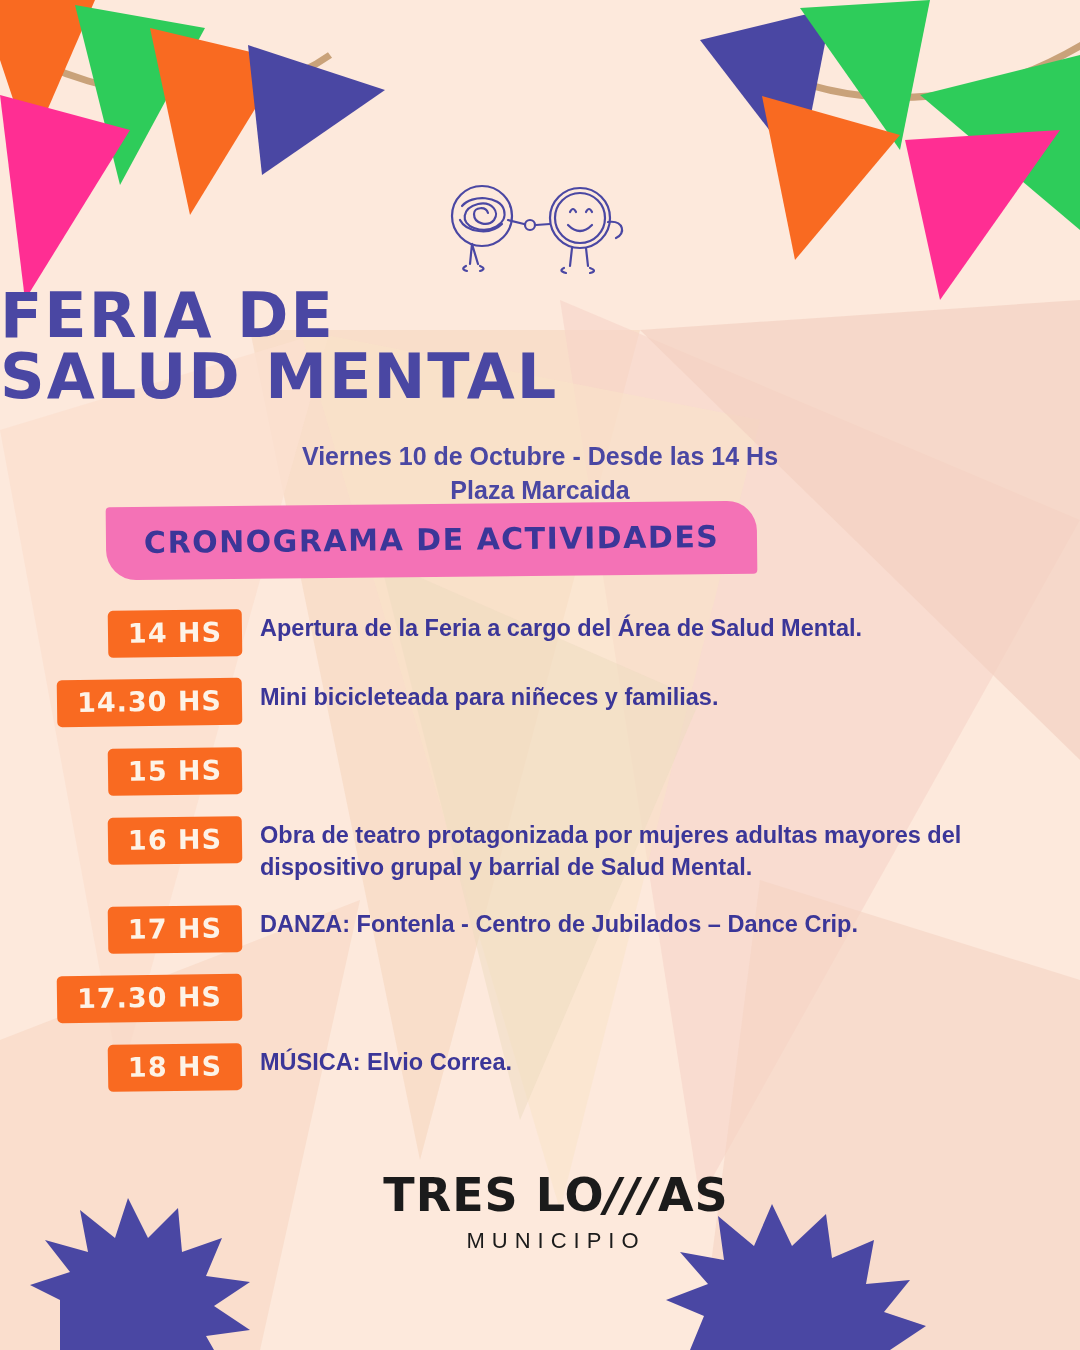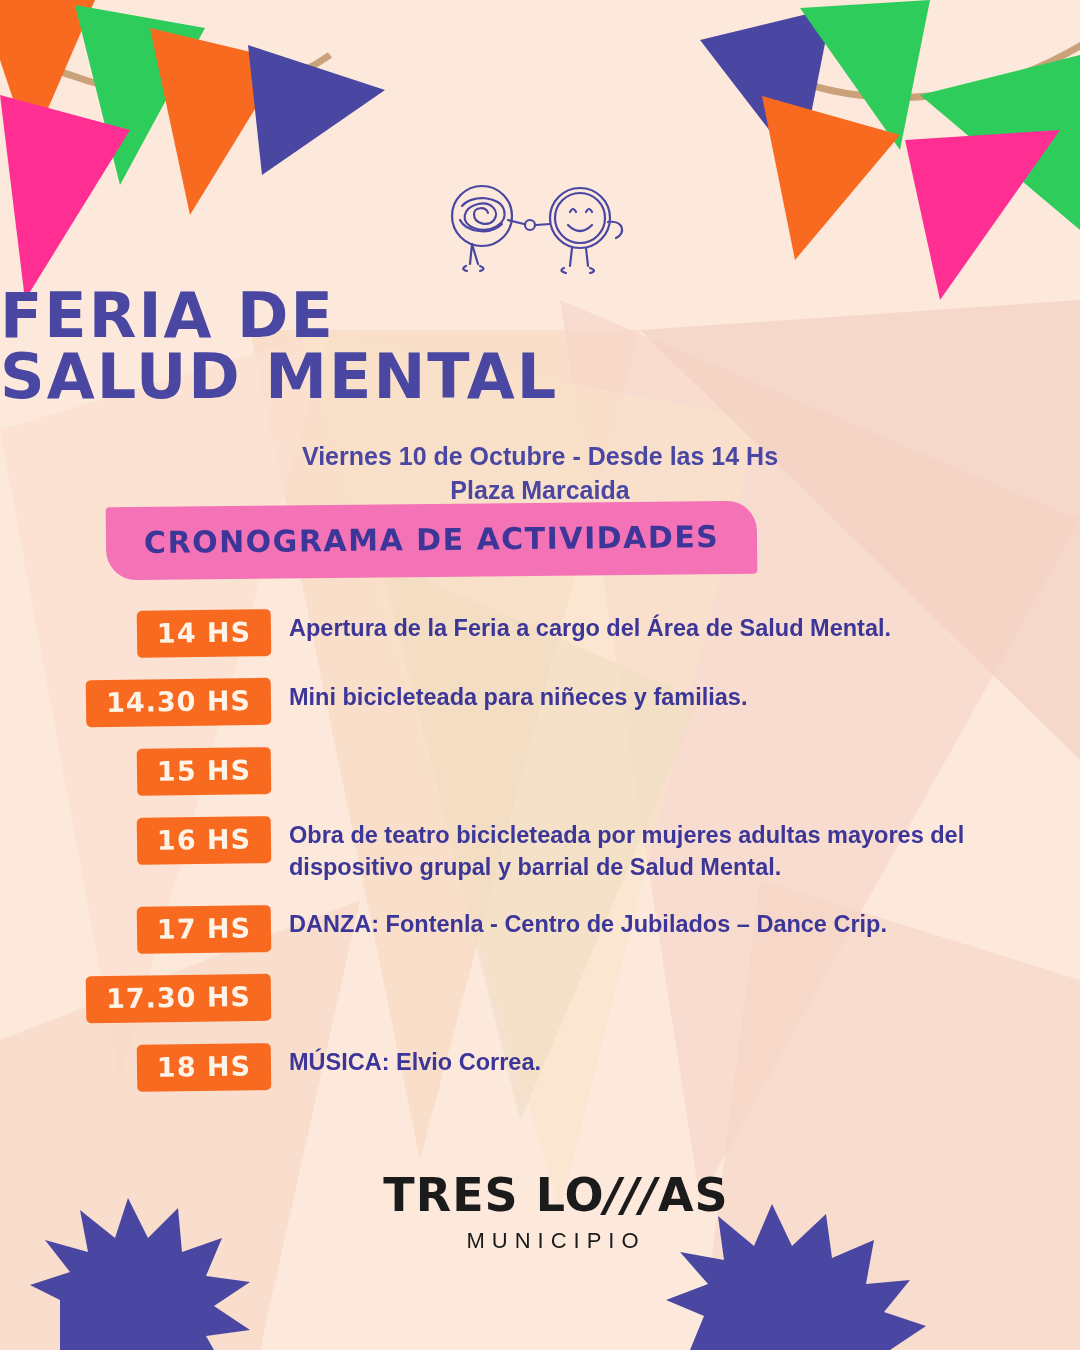--- a/index.html
+++ b/index.html
@@ -51,21 +51,21 @@
     font-weight:bold;
     font-size:30px;
     letter-spacing:1.5px;
     padding:18px 38px 20px 38px;
     text-transform:uppercase;
     border-radius:4px 30px 4px 30px;
     transform:rotate(-0.6deg);
   }
 
   
-  .schedule { position:absolute; top:608px; left:0; width:1080px;padding-left:29px; }
+  .schedule { position:absolute; top:608px; left:0; width:1080px; }
   .row { display:flex; align-items:flex-start; margin-bottom:20px; }
   .time-cell { width:260px; flex:0 0 260px; display:flex; justify-content:flex-end; padding-right:18px; padding-top:2px;}
   .time {
     background:#f96a21;
     color:#fdf3e7;
     font-family:"DejaVu Sans", sans-serif;
     font-weight:bold;
     font-size:27px;
     letter-spacing:1px;
     padding:7px 20px 9px 20px;
@@ -215,21 +215,21 @@
       <div class="time-cell">
         <span class="time">15 HS</span>
       </div>
     </div>
 
     <div class="row">
       <div class="time-cell">
         <span class="time">16 HS</span>
       </div>
       <div class="desc">
-        <span class="ln">Obra de teatro bicicleteada por mujeres adultas mayores del</span>
+        <span class="ln">Obra de teatro protagonizada por mujeres adultas mayores del</span>
         <span class="ln">dispositivo grupal y barrial de Salud Mental.</span>
       </div>
     </div>
 
     <div class="row">
       <div class="time-cell">
         <span class="time">17 HS</span>
       </div>
       <div class="desc">
         <span class="ln">DANZA: Fontenla - Centro de Jubilados – Dance Crip.</span>

